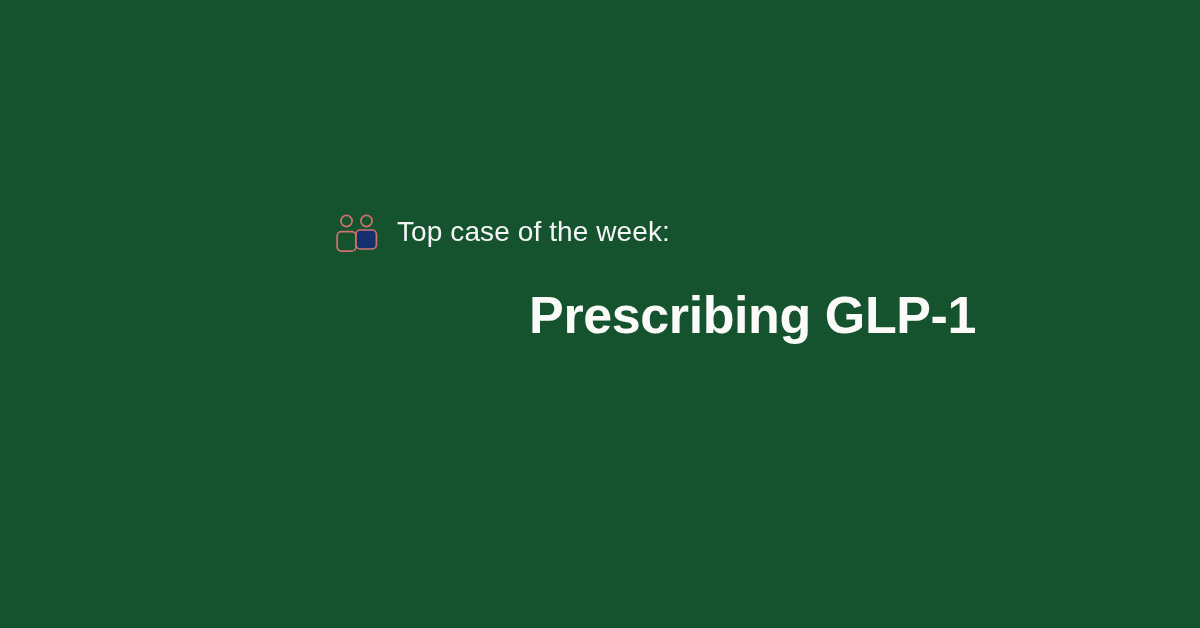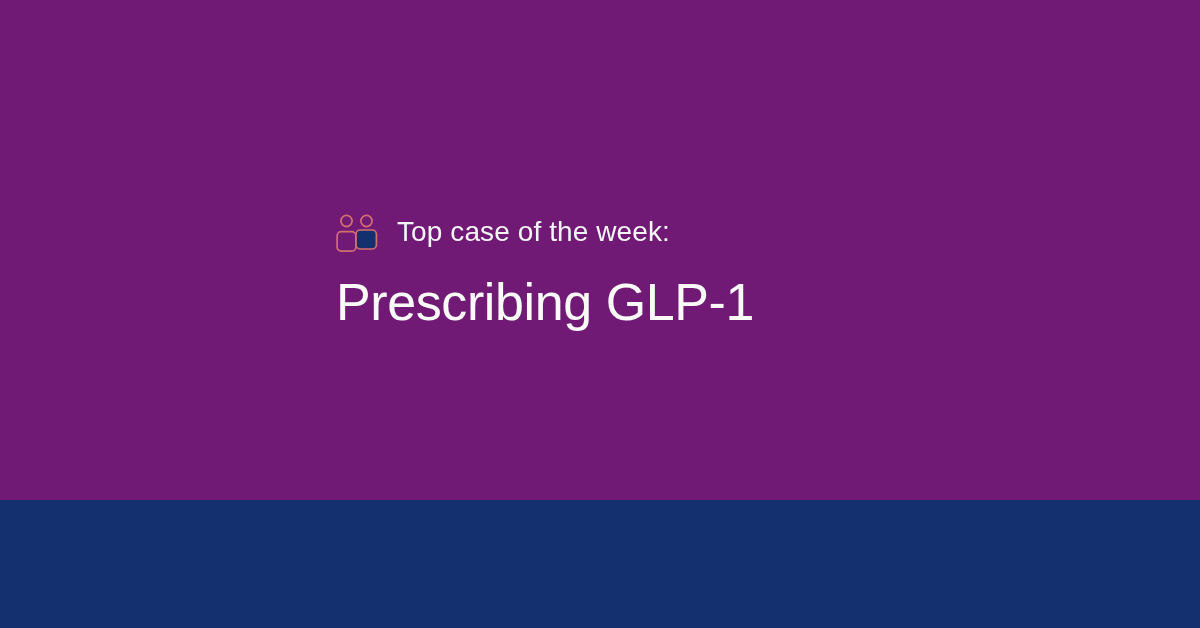--- a/index.html
+++ b/index.html
@@ -11,22 +11,22 @@
     width: 1200px;
     height: 628px;
     overflow: hidden;
     font-family: "Liberation Sans", sans-serif;
     background: #15306e;
   }
 
   .canvas {
     position: relative;
     width: 1200px;
-    height: 500px;
-    background: #701a75;
+    height: 628px;
+    background: #14532d;
     box-sizing: border-box;
   }
 
   .content {
     position: absolute;
     left: 336px;
     top: 206px;
     width: 640px;
   }
 
@@ -50,26 +50,27 @@
     font-size: 28px;
     font-weight: 400;
     line-height: 1;
     color: #f4f5f7;
     letter-spacing: 0.1px;
     white-space: nowrap;
   }
 
   
   .headline {
-    margin-top: 9px;
+    margin-top: 22px;
     font-size: 52px;
-    font-weight: 400;
+    font-weight: 700;
     line-height: 70px;
     letter-spacing: -0.4px;
     color: #fafaf8;
+    text-align: right;
   }
 
   .headline-line {
     display: block;
     white-space: nowrap;
   }
 
   .accent {
     color: #fa6b6b;
   }

